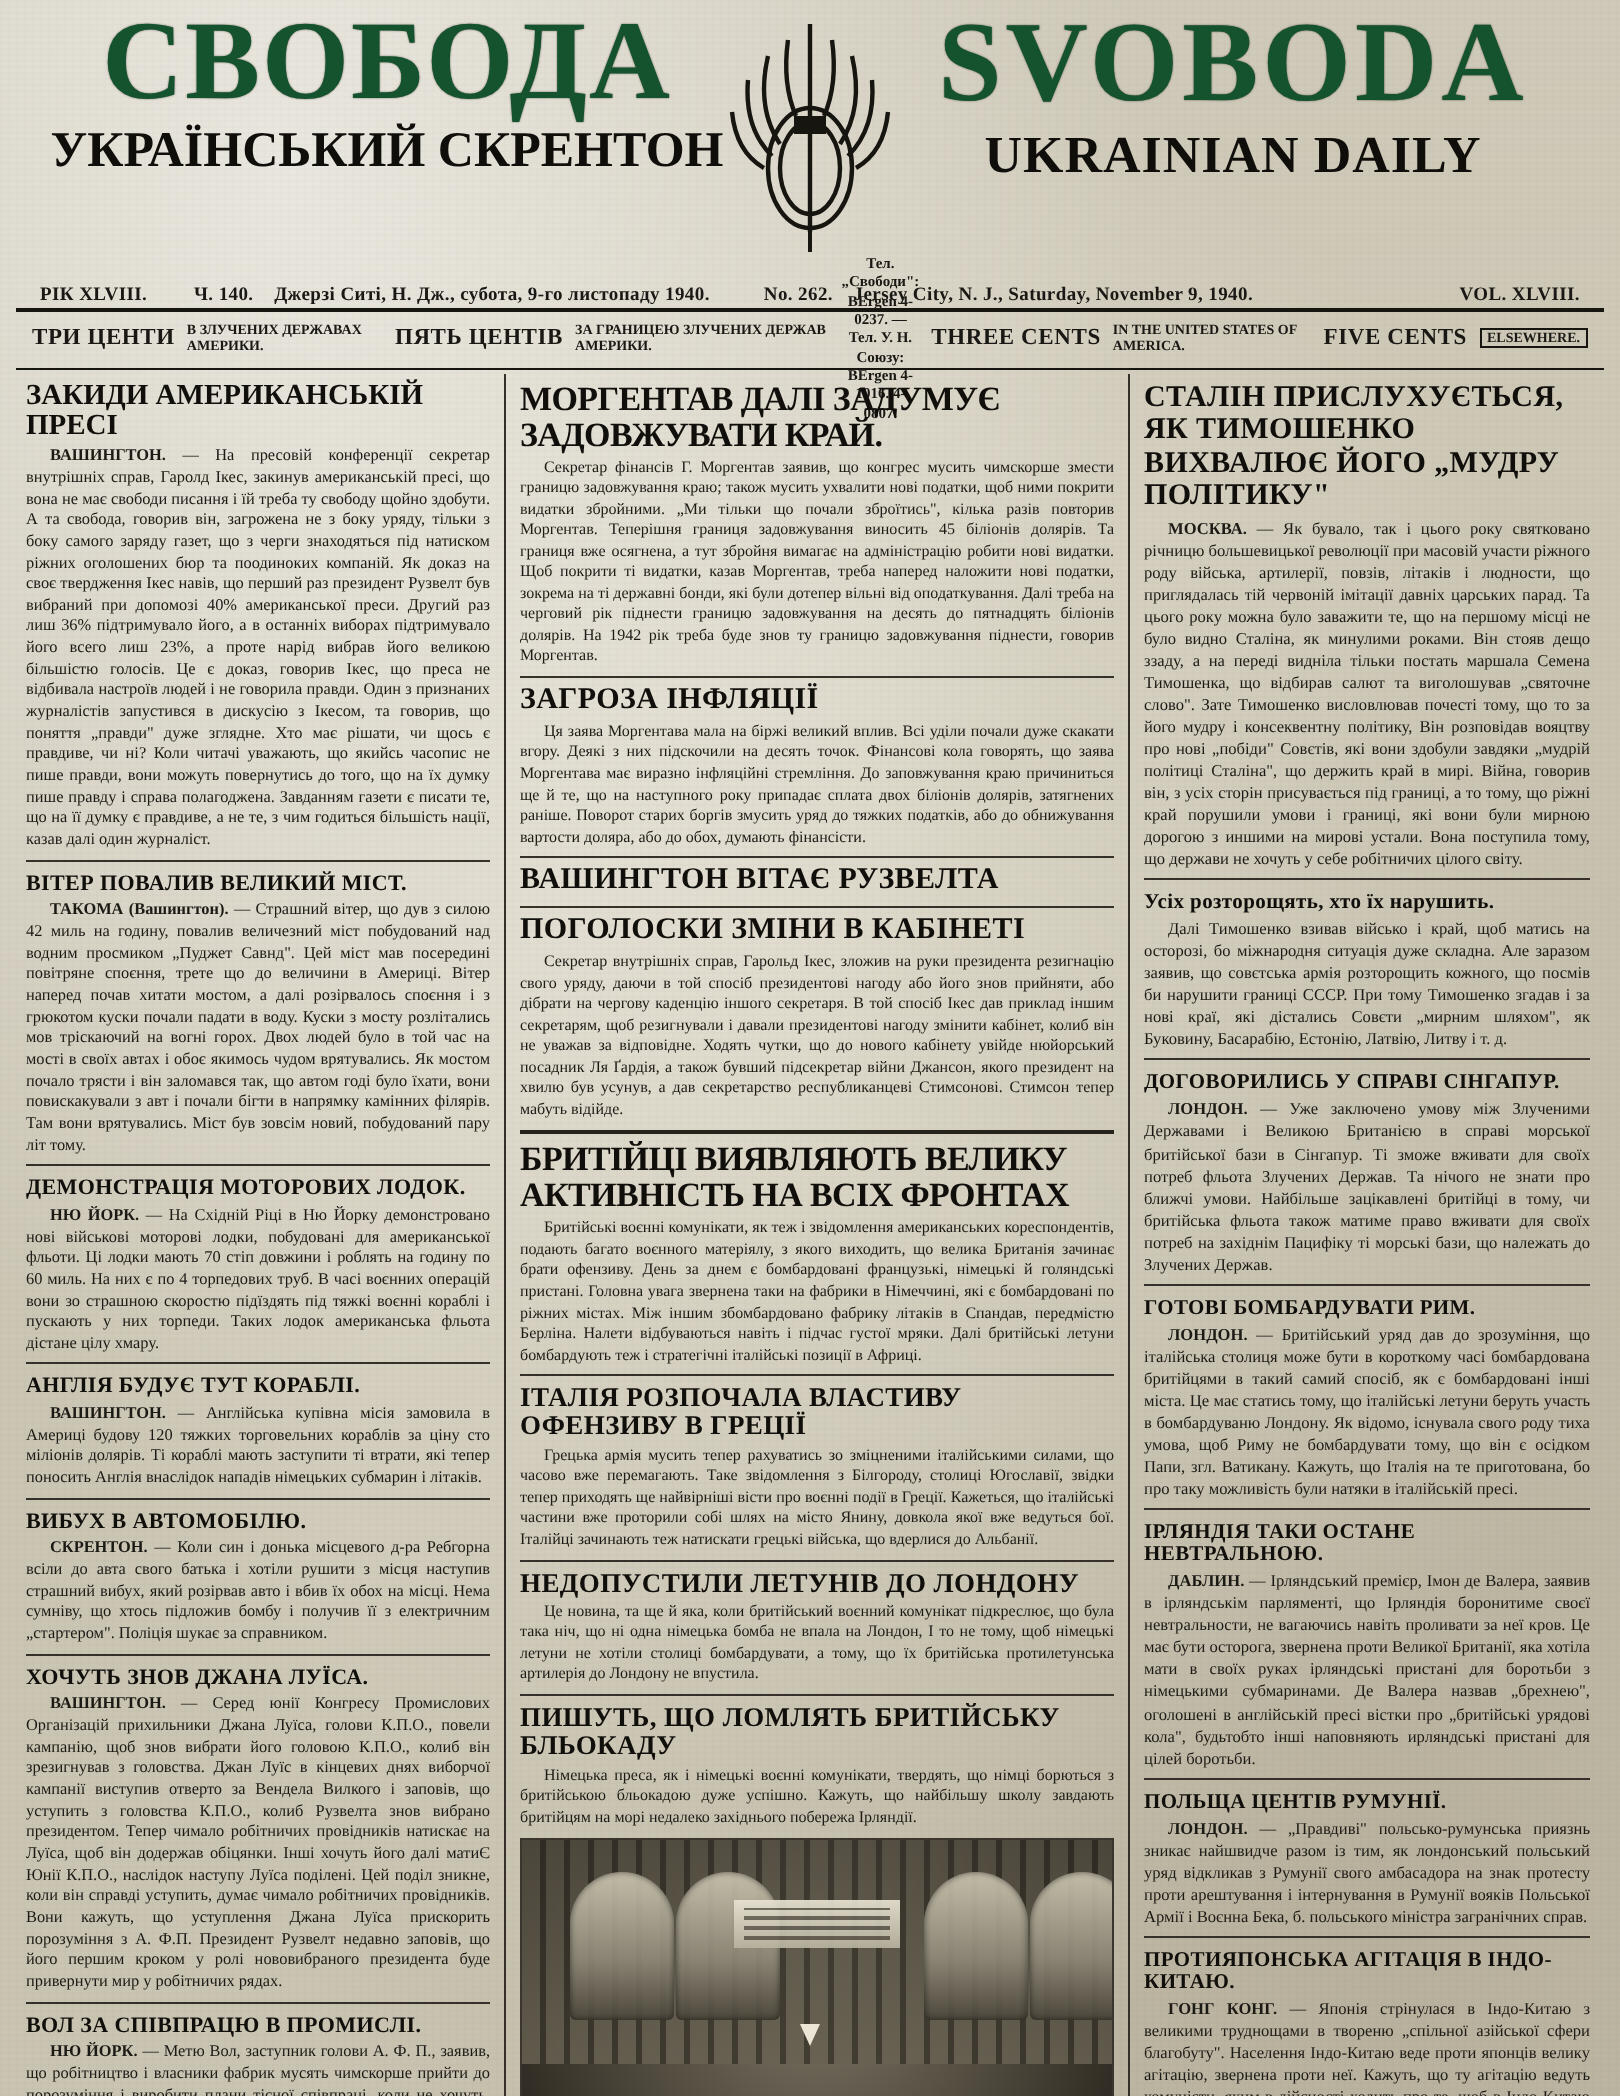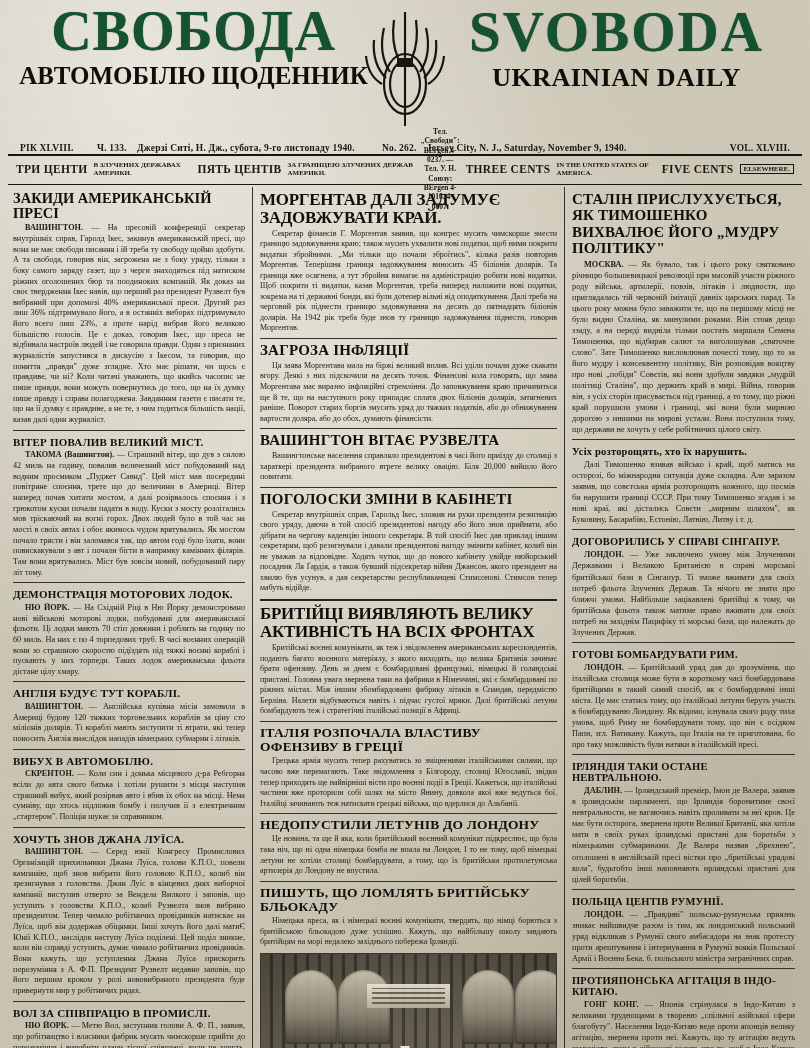--- a/index.html
+++ b/index.html
@@ -139,21 +139,21 @@
 
 <div class="paper"></div>
 <div class="grain"></div>
 
 <div class="page">
 
   <div class="masthead">
     <div class="mast-row">
       <div class="mast-left">
         <div class="mast-title ua">СВОБОДА</div>
-        <div class="mast-sub ua">АВТОМОБІЛЮ ЩОДЕННИК</div>
+        <div class="mast-sub ua">УКРАЇНСЬКИЙ СКРЕНТОН</div>
       </div>
       <div class="mast-right">
         <div class="mast-title">SVOBODA</div>
         <div class="mast-sub">UKRAINIAN DAILY</div>
       </div>
     </div>
 
     <svg class="trident" viewBox="0 0 110 122">
       <g fill="none" stroke="#17150f" stroke-width="2.2">
         <ellipse cx="55" cy="78" rx="21" ry="30"></ellipse>
@@ -168,21 +168,21 @@
         <path d="M44 14 q-3 22 4 38"></path>
         <path d="M66 14 q3 22 -4 38"></path>
       </g>
       <path d="M47 52 h16 v9 h-16 z" fill="#17150f"></path>
       <path d="M55 108 l0 12" stroke="#17150f" stroke-width="2"></path>
     </svg>
 
     <div class="mast-meta">
       <div class="mm-a">РІК XLVIII.</div>
       <div class="mm-b">
-        <span>Ч. 133.</span>
+        <span>Ч. 140.</span>
         &nbsp;&nbsp;
         <span>Джерзі Ситі, Н. Дж., субота, 9-го листопаду 1940.</span>
       </div>
       <div class="mm-c">
         <span>No. 262.</span>
         &nbsp;&nbsp;
         <span>Jersey City, N. J., Saturday, November 9, 1940.</span>
       </div>
       <div class="mm-d">VOL. XLVIII.</div>
     </div>
@@ -228,21 +228,20 @@
         <p class="body"><span class="dl">НЮ ЙОРК.</span> <span>— Метю Вол, заступник голови А. Ф. П., заявив, що робітництво і власники фабрик мусять чимскорше прийти до порозуміння і виробити плани тісної співпраці, коли не хочуть, щоб уряд витискав з промислу шляхом податків гроші, виснажував промисл та зменшав можливість добрих заробітків для робітників і власників.</span></p>
       </div>
     <div class="col col2" id="c2">
         <div class="hl hl2">МОРГЕНТАВ ДАЛІ ЗАДУМУЄ ЗАДОВЖУВАТИ КРАЙ.</div>
         <p class="body"><span>Секретар фінансів Г. Моргентав заявив, що конгрес мусить чимскорше змести границю задовжування краю; також мусить ухвалити нові податки, щоб ними покрити видатки збройними. „Ми тільки що почали зброїтись", кілька разів повторив Моргентав. Теперішня границя задовжування виносить 45 біліонів долярів. Та границя вже осягнена, а тут збройня вимагає на адміністрацію робити нові видатки. Щоб покрити ті видатки, казав Моргентав, треба наперед наложити нові податки, зокрема на ті державні бонди, які були дотепер вільні від оподаткування. Далі треба на черговий рік піднести границю задовжування на десять до пятнадцять біліонів долярів. На 1942 рік треба буде знов ту границю задовжування піднести, говорив Моргентав.</span></p>
         <div class="hr-sep"></div>
         <div class="hl hl2b">ЗАГРОЗА ІНФЛЯЦІЇ</div>
         <p class="body"><span>Ця заява Моргентава мала на біржі великий вплив. Всі уділи почали дуже скакати вгору. Деякі з них підскочили на десять точок. Фінансові кола говорять, що заява Моргентава має виразно інфляційні стремління. До заповжування краю причиниться ще й те, що на наступного року припадає сплата двох біліонів долярів, затягнених раніше. Поворот старих боргів змусить уряд до тяжких податків, або до обнижування вартости доляра, або до обох, думають фінансісти.</span></p>
         <div class="hr-sep"></div>
         <div class="hl hl2b">ВАШИНГТОН ВІТАЄ РУЗВЕЛТА</div>
-        <p class="body"><span>Вашингтонське населення справляло президентові в часі його приїзду до столиці з хараткері президента вибраного втрете велику овацію. Біля 20,000 вийшло його повитати.</span></p>
         <div class="hr-sep"></div>
         <div class="hl hl2b">ПОГОЛОСКИ ЗМІНИ В КАБІНЕТІ</div>
         <p class="body"><span>Секретар внутрішніх справ, Гарольд Ікес, зложив на руки президента резигнацію свого уряду, даючи в той спосіб президентові нагоду або його знов прийняти, або дібрати на чергову каденцію іншого секретаря. В той спосіб Ікес дав приклад іншим секретарям, щоб резигнували і давали президентові нагоду змінити кабінет, колиб він не уважав за відповідне. Ходять чутки, що до нового кабінету увійде нюйорський посадник Ля Ґардія, а також бувший підсекретар війни Джансон, якого президент на хвилю був усунув, а дав секретарство республиканцеві Стимсонові. Стимсон тепер мабуть відійде.</span></p>
         <div class="hr-sep2"></div>
         <div class="hl hl2">БРИТІЙЦІ ВИЯВЛЯЮТЬ ВЕЛИКУ АКТИВНІСТЬ НА ВСІХ ФРОНТАХ</div>
         <p class="body"><span>Бритійські воєнні комунікати, як теж і звідомлення американських кореспондентів, подають багато воєнного матеріялу, з якого виходить, що велика Британія зачинає брати офензиву. День за днем є бомбардовані французькі, німецькі й голяндські пристані. Головна увага звернена таки на фабрики в Німеччині, які є бомбардовані по ріжних містах. Між іншим збомбардовано фабрику літаків в Спандав, передмістю Берліна. Налети відбуваються навіть і підчас густої мряки. Далі бритійські летуни бомбардують теж і стратегічні італійські позиції в Африці.</span></p>
         <div class="hr-sep"></div>
         <div class="hl hl2c">ІТАЛІЯ РОЗПОЧАЛА ВЛАСТИВУ ОФЕНЗИВУ В ГРЕЦІЇ</div>
         <p class="body"><span>Грецька армія мусить тепер рахуватись зо зміцненими італійськими силами, що часово вже перемагають. Таке звідомлення з Білгороду, столиці Югославії, звідки тепер приходять ще найвірніші вісти про воєнні події в Греції. Кажеться, що італійські частини вже проторили собі шлях на місто Янину, довкола якої вже ведуться бої. Італійці зачинають теж натискати грецькі війська, що вдерлися до Альбанії.</span></p>
         <div class="hr-sep"></div>

